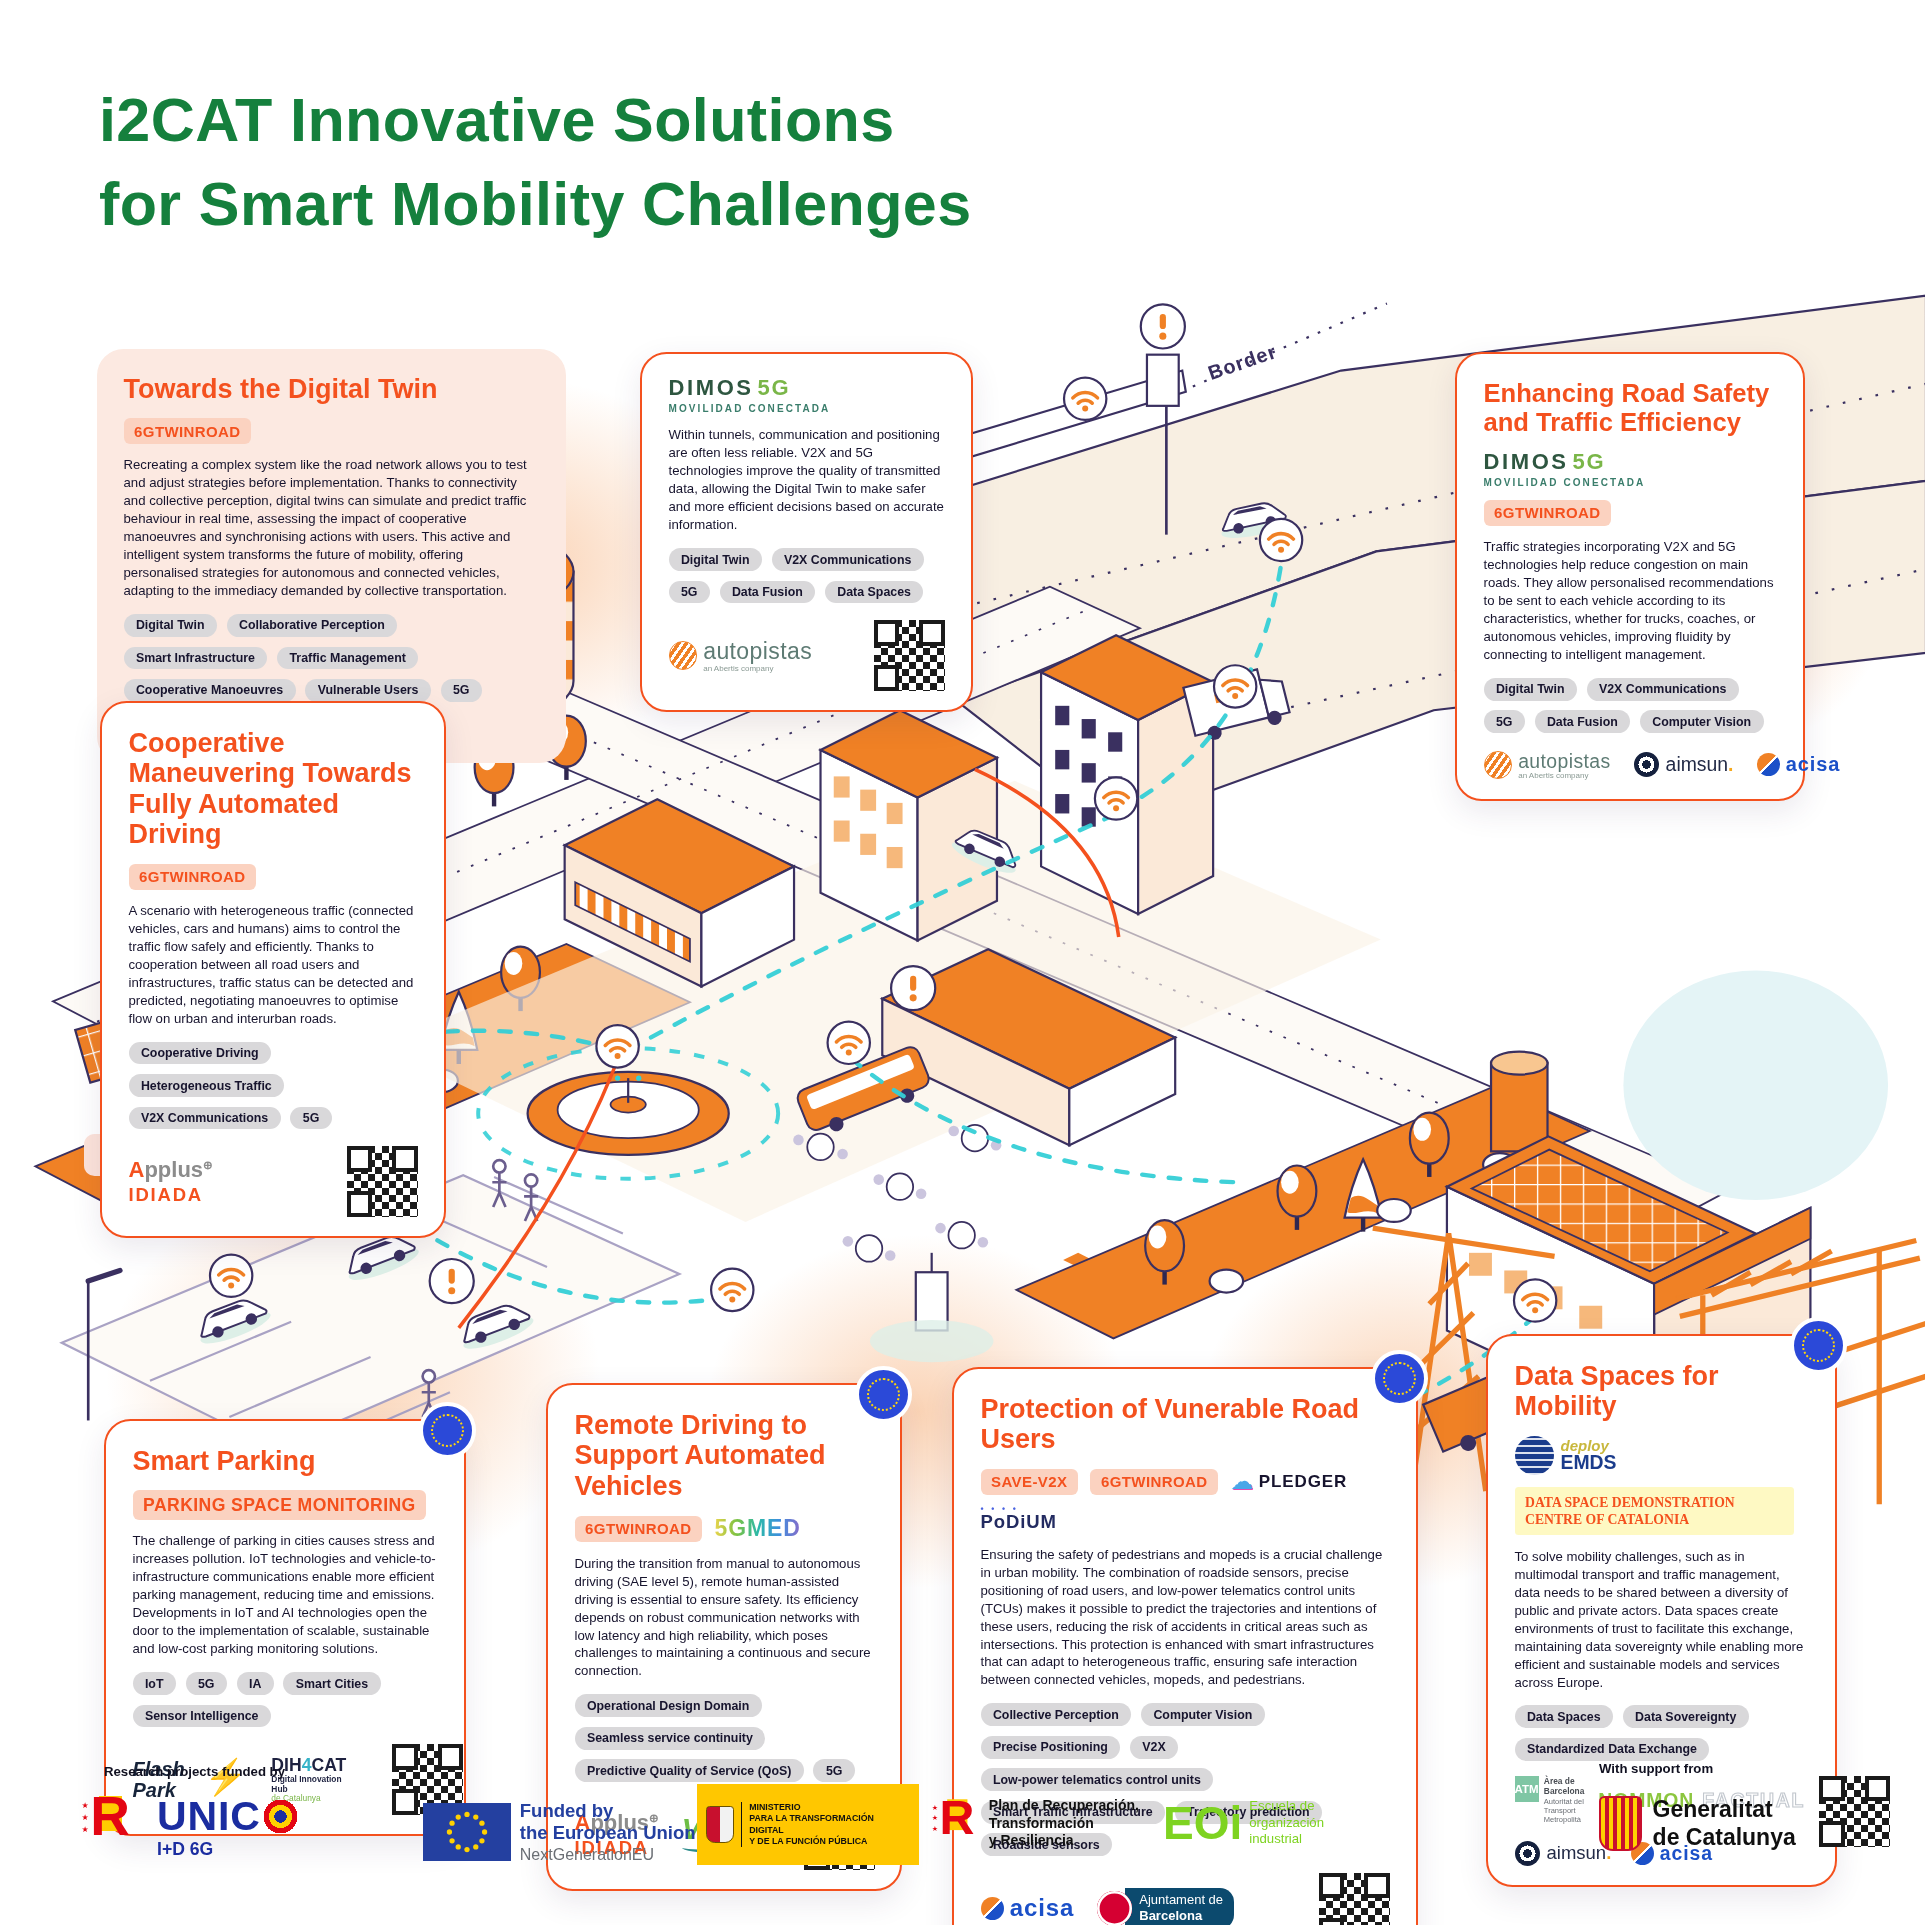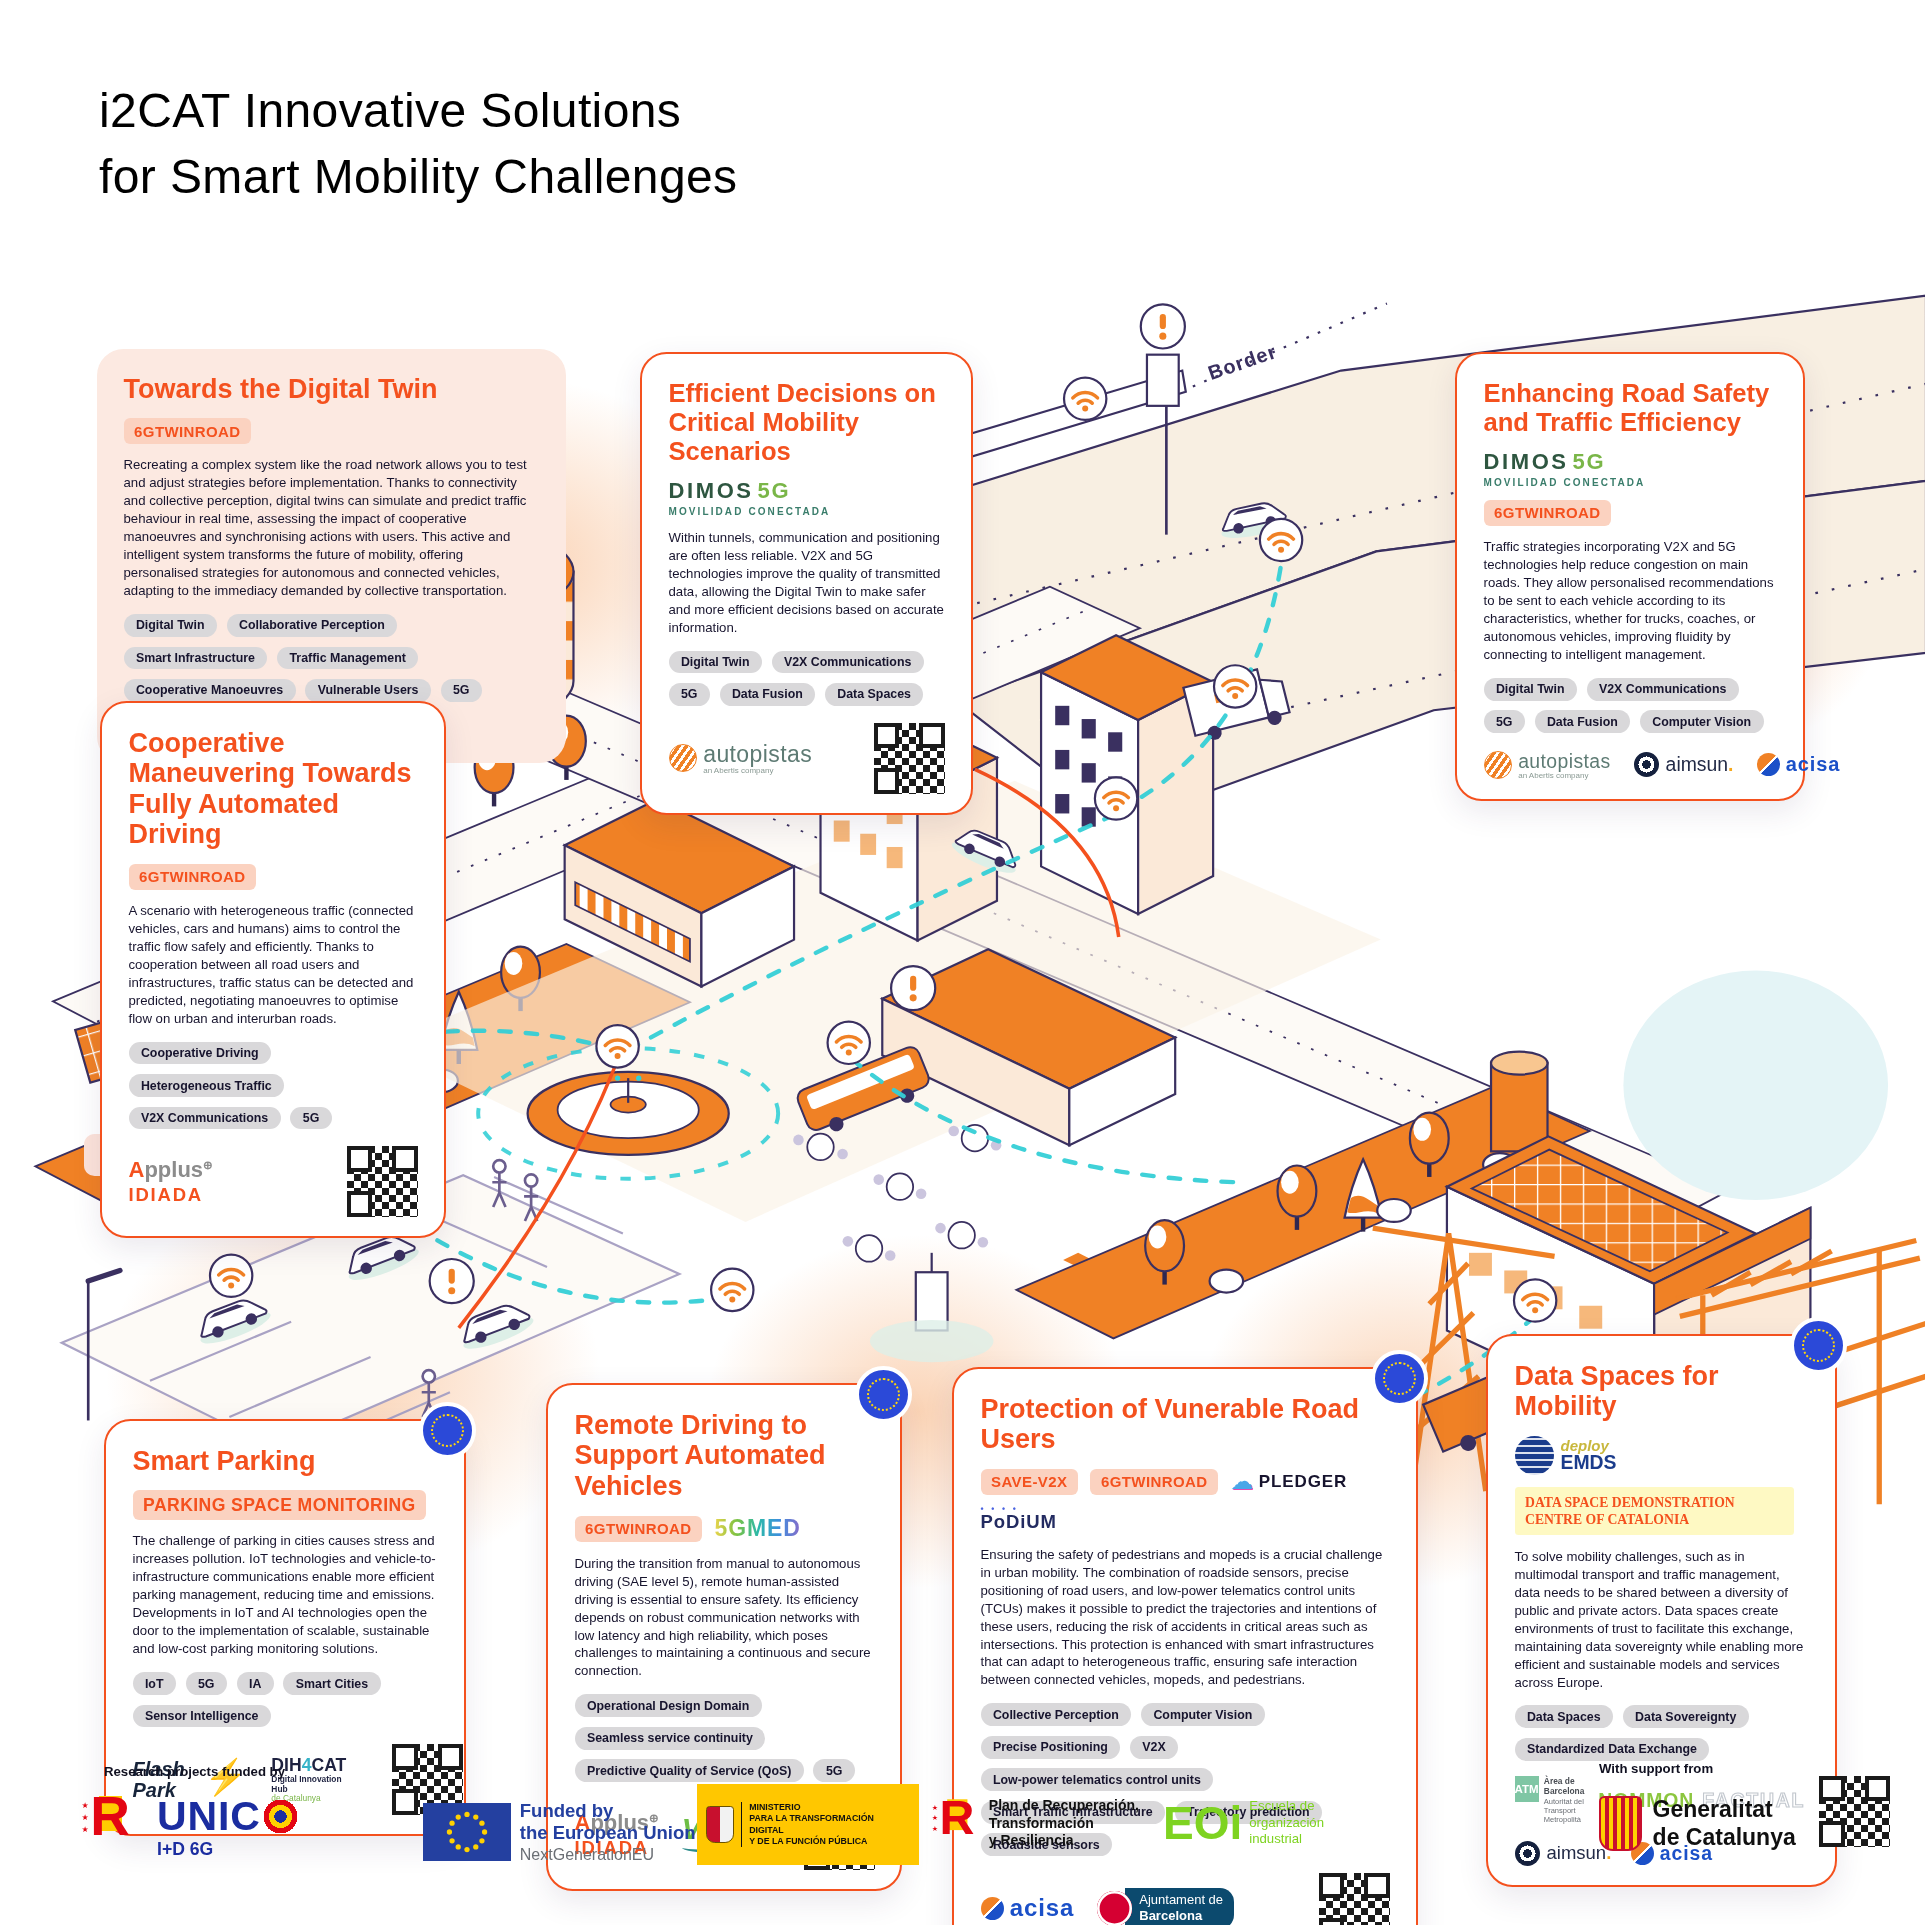--- a/index.html
+++ b/index.html
@@ -4,22 +4,22 @@
 <style>
   html,body{margin:0;padding:0;}
   body{
     width:1926px;height:1926px;position:relative;overflow:hidden;background:#ffffff;
     font-family:"Liberation Sans", sans-serif;color:#17142E;
   }
   
   .blob{position:absolute;border-radius:50%;background:radial-gradient(closest-side,rgba(245,158,92,.45),rgba(245,158,92,0));pointer-events:none;}
 
   
-  .poster-title{position:absolute;left:99px;top:78px;font-size:48px;font-weight:400;
-    color:#000000;line-height:1.38;letter-spacing:0.4px;}
+  .poster-title{position:absolute;left:99px;top:78px;font-size:61px;font-weight:700;
+    color:#15803d;line-height:1.38;letter-spacing:0.4px;}
 
   
   .scene{position:absolute;inset:0;}
   .scene svg{position:absolute;left:0;top:0;}
   .border-label{position:absolute;left:1207px;top:351px;transform:rotate(-19deg);
     font-weight:700;font-size:20px;color:#3A3060;letter-spacing:0.9px;}
   .gnss-chip{position:absolute;left:84px;top:1134px;background:#FCE3DA;border-radius:10.6px;
     padding:8.8px 17.6px;font-weight:700;font-size:21px;color:#F4511E;letter-spacing:0.4px;}
 
   
@@ -500,21 +500,20 @@
     <span class="tag">Smart Infrastructure</span>
     <span class="tag">Traffic Management</span>
     <span class="tag">Cooperative Manoeuvres</span>
     <span class="tag">Vulnerable Users</span>
     <span class="tag">5G</span>
     <span class="tag">V2X Communications</span>
   </div>
 </div>
 
 <div class="card" style="left:640px;top:352px;width:333px;">
-  <h2 style="font-size:25.6px;">Efficient Decisions on Critical Mobility Scenarios</h2>
   <div class="chip-row">
     <div class="dimos">
       <span class="nm">DIMOS</span>
       <span class="g5">5G</span>
       <div class="sub">MOVILIDAD CONECTADA</div>
     </div>
   </div>
   <p class="para">Within tunnels, communication and positioning are often less reliable. V2X and 5G technologies improve the quality of transmitted data, allowing the Digital Twin to make safer and more efficient decisions based on accurate information.</p>
   <div class="tags">
     <span class="tag">Digital Twin</span>

